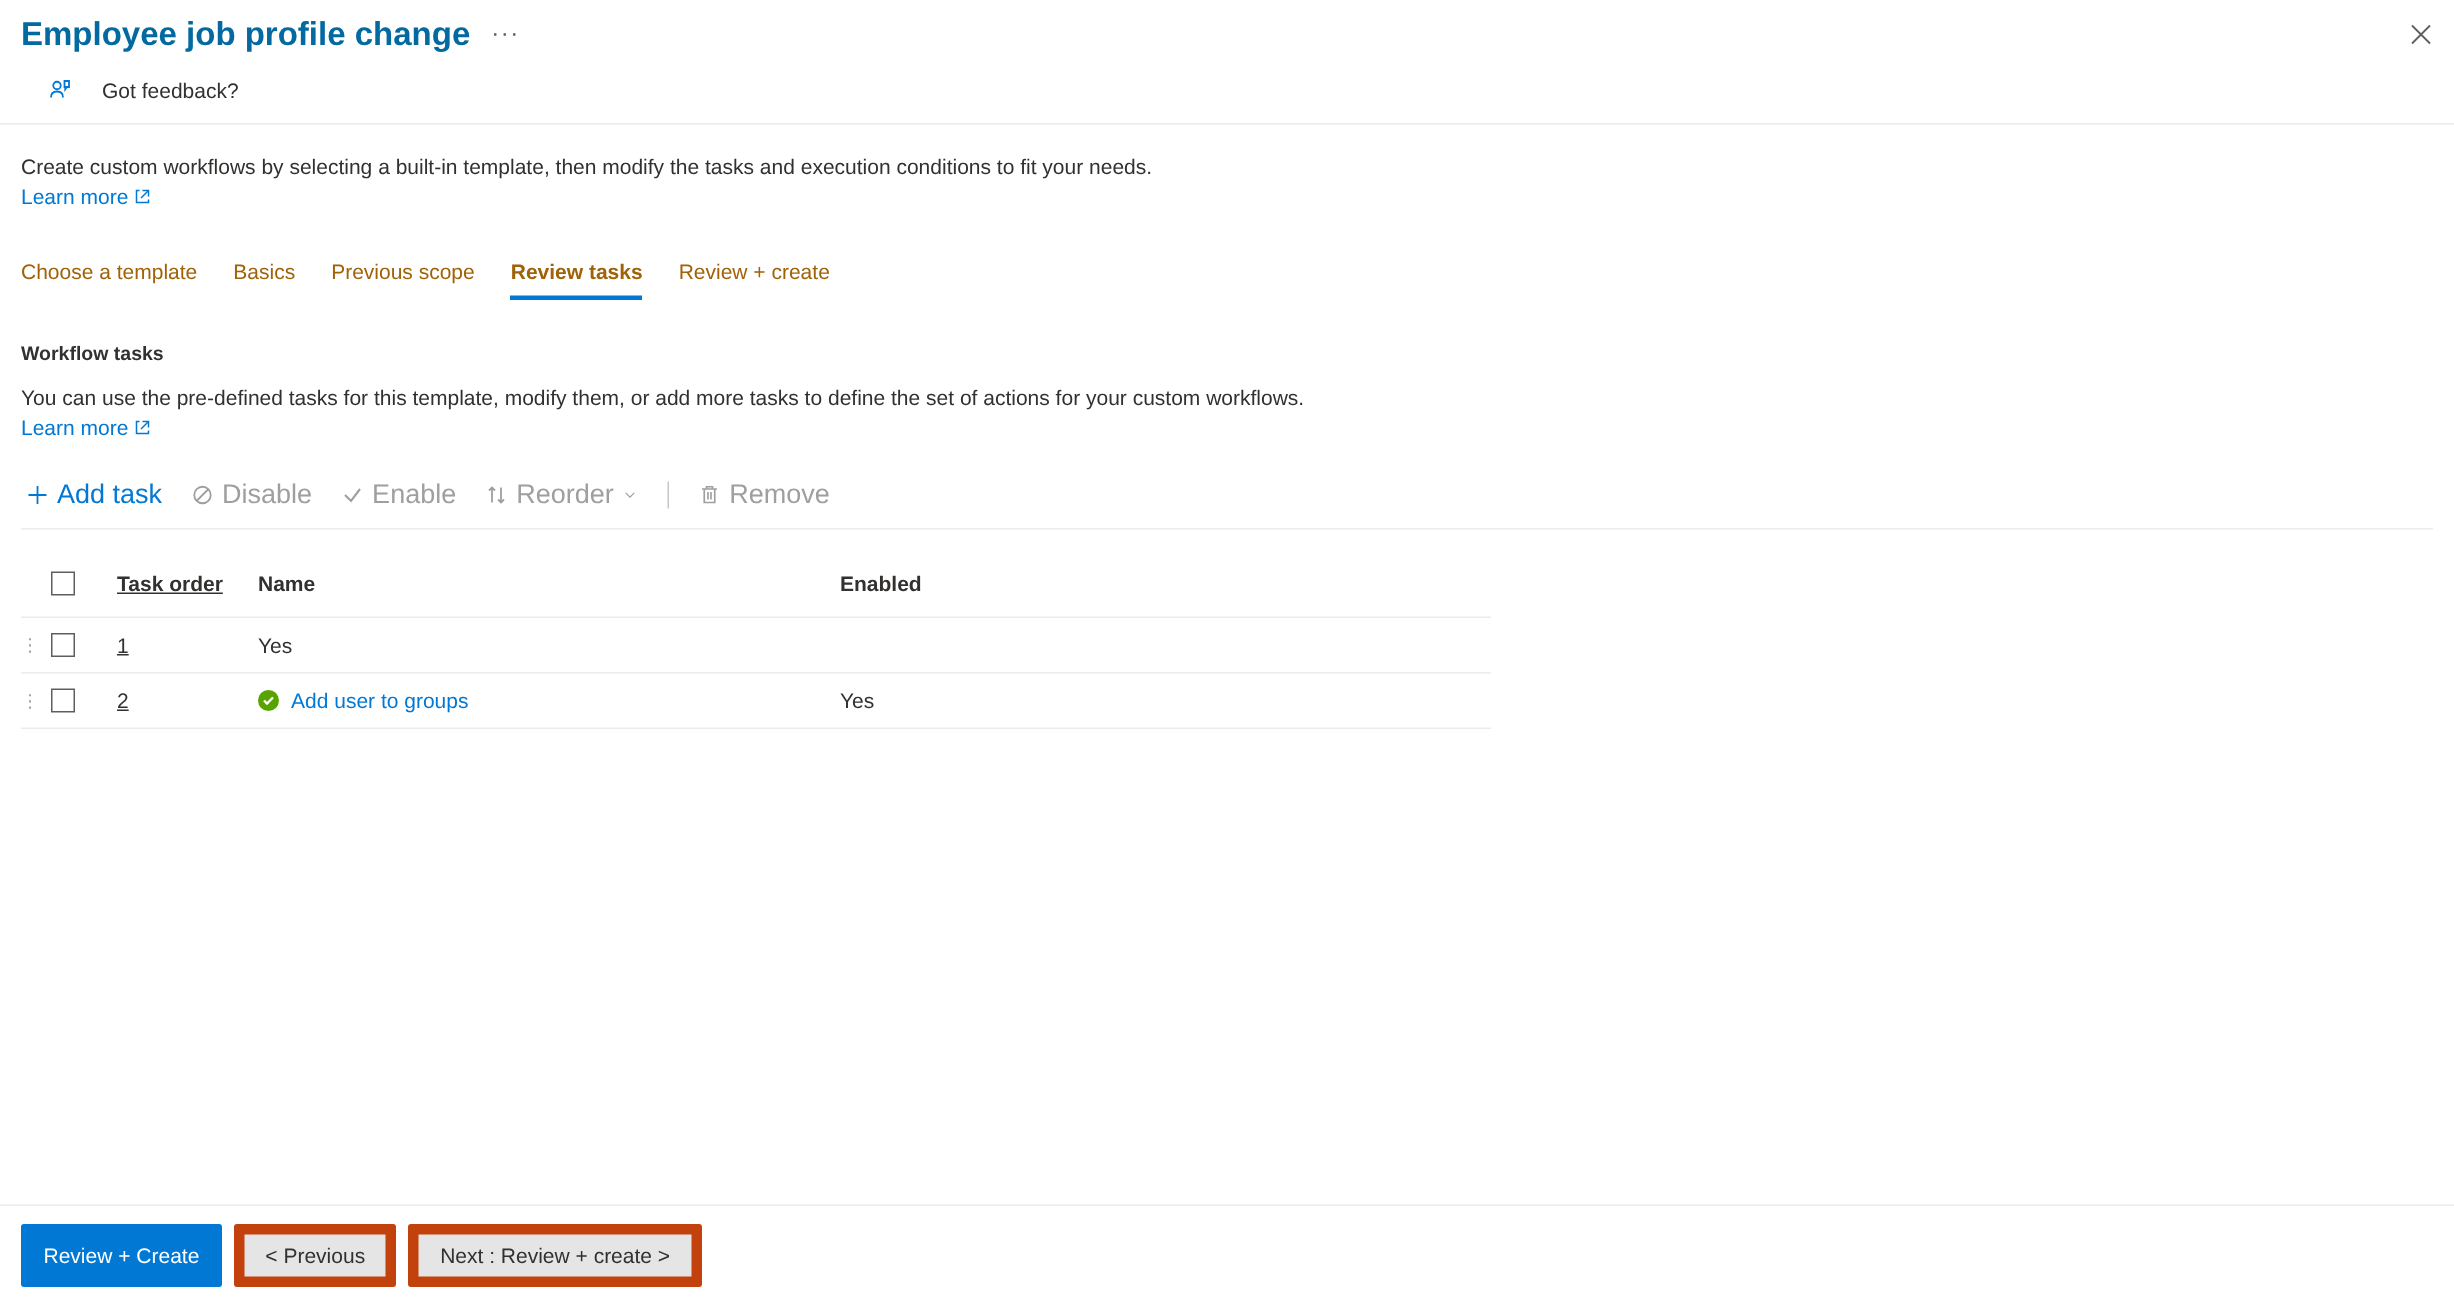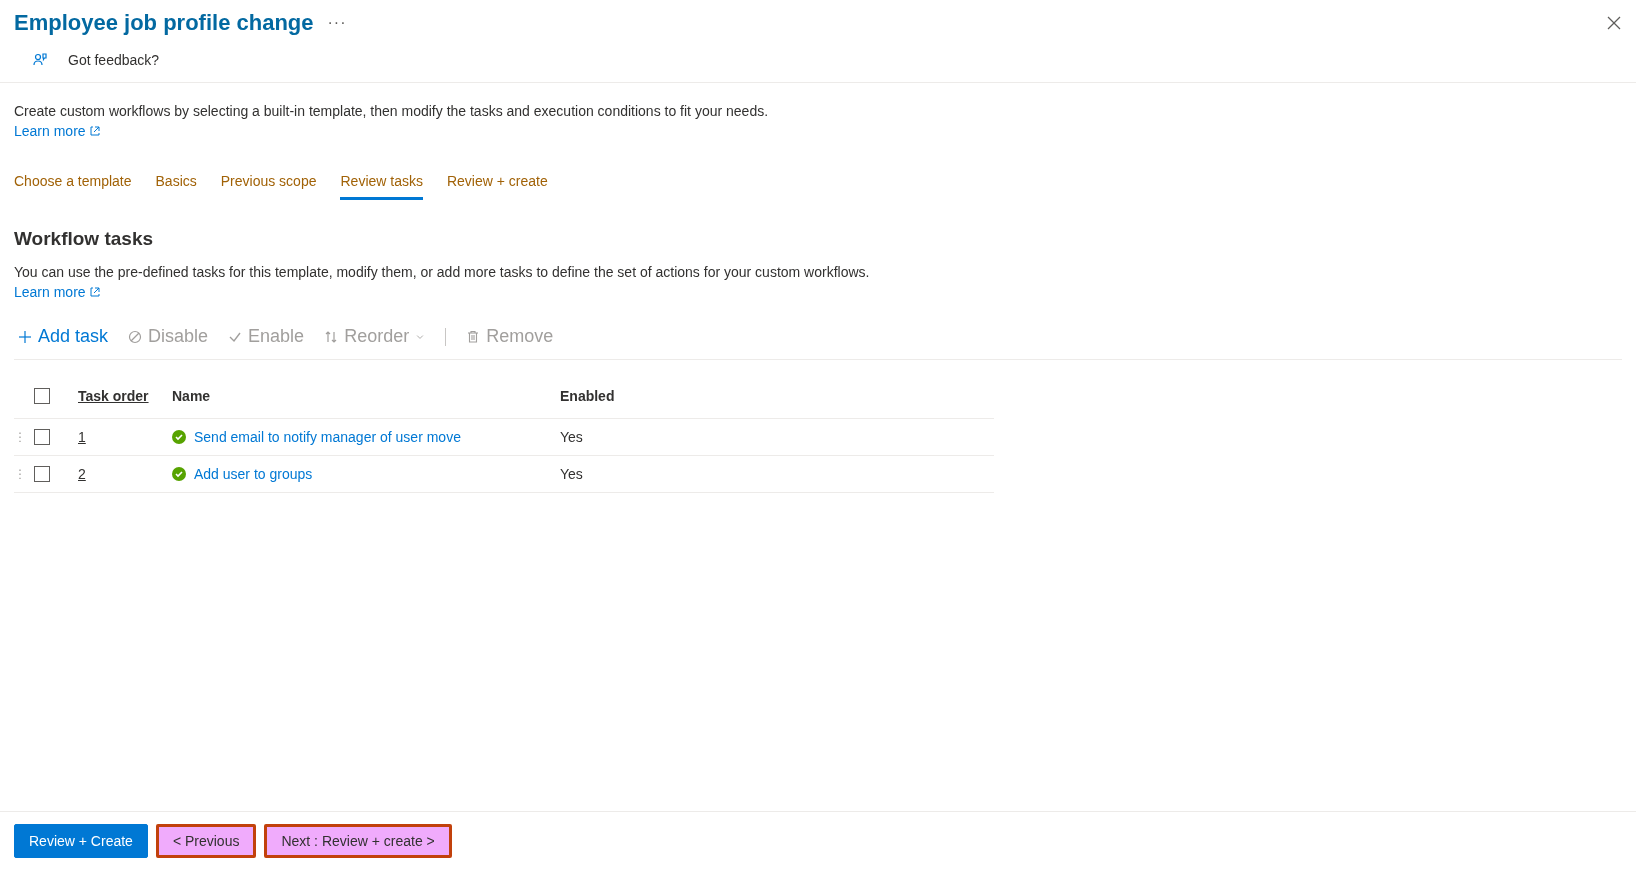--- a/index.html
+++ b/index.html
@@ -83,25 +83,25 @@
       margin-top: 28px;
       border-bottom: none;
     }
     .tab {
       padding: 6px 0 8px 0;
       cursor: pointer;
       color: #a16207;
       font-size: 14px;
     }
     .tab.active {
-      font-weight: 400;
+      font-weight: 700;
       border-bottom: 3px solid #0078d4;
     }
     .section-title {
-      font-size: 19px;
+      font-size: 13px;
       font-weight: 700;
       margin-top: 28px;
       margin-bottom: 14px;
     }
     .section-desc {
       color: #323130;
       margin-bottom: 4px;
     }
     .toolbar {
       display: flex;
@@ -200,22 +200,22 @@
       border-top: 1px solid #edebe9;
       padding: 12px 14px;
       display: flex;
       gap: 8px;
       background: #fff;
     }
     .btn {
       padding: 6px 14px;
       font-size: 14px;
       cursor: pointer;
-      border: 3px solid #c2410c;
-      background: #f0abfc;
+      border: 7px solid #c2410c;
+      background: #e5e5e5;
       color: #323130;
       font-family: inherit;
       border-radius: 2px;
     }
     .btn-primary {
       background: #0078d4;
       color: #fff;
       border: 1px solid #0078d4;
     }
     .table-header .col-handle { visibility: hidden; }
@@ -332,27 +332,20 @@
       <div class="col-name">Name</div>
       <div class="col-enabled">Enabled</div>
     </div>
 
     <div class="table-row">
       <div class="col-handle">⋮</div>
       <div class="col-check">
         <div class="checkbox"></div>
       </div>
       <div class="col-order">1</div>
-      <div class="col-name">
-        <svg class="status-icon" viewBox="0 0 14 14">
-            <circle cx="7" cy="7" r="7" fill="#57A300"></circle>
-            <path d="M4 7 L6 9 L10 5" stroke="#fff" stroke-width="1.6" fill="none"></path>
-          </svg>
-        <span class="task-link">Send email to notify manager of user move</span>
-      </div>
       <div class="col-enabled">Yes</div>
     </div>
 
     <div class="table-row">
       <div class="col-handle">⋮</div>
       <div class="col-check">
         <div class="checkbox"></div>
       </div>
       <div class="col-order">2</div>
       <div class="col-name">

